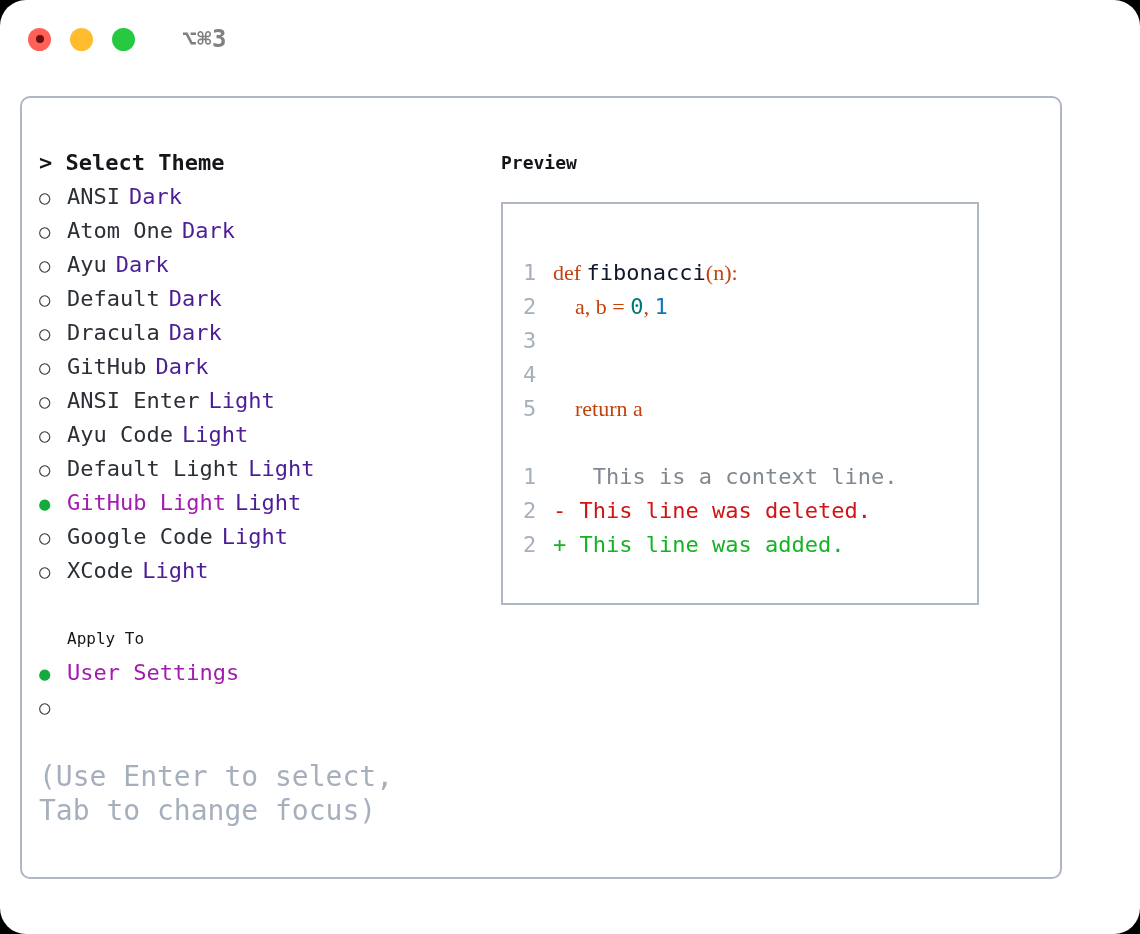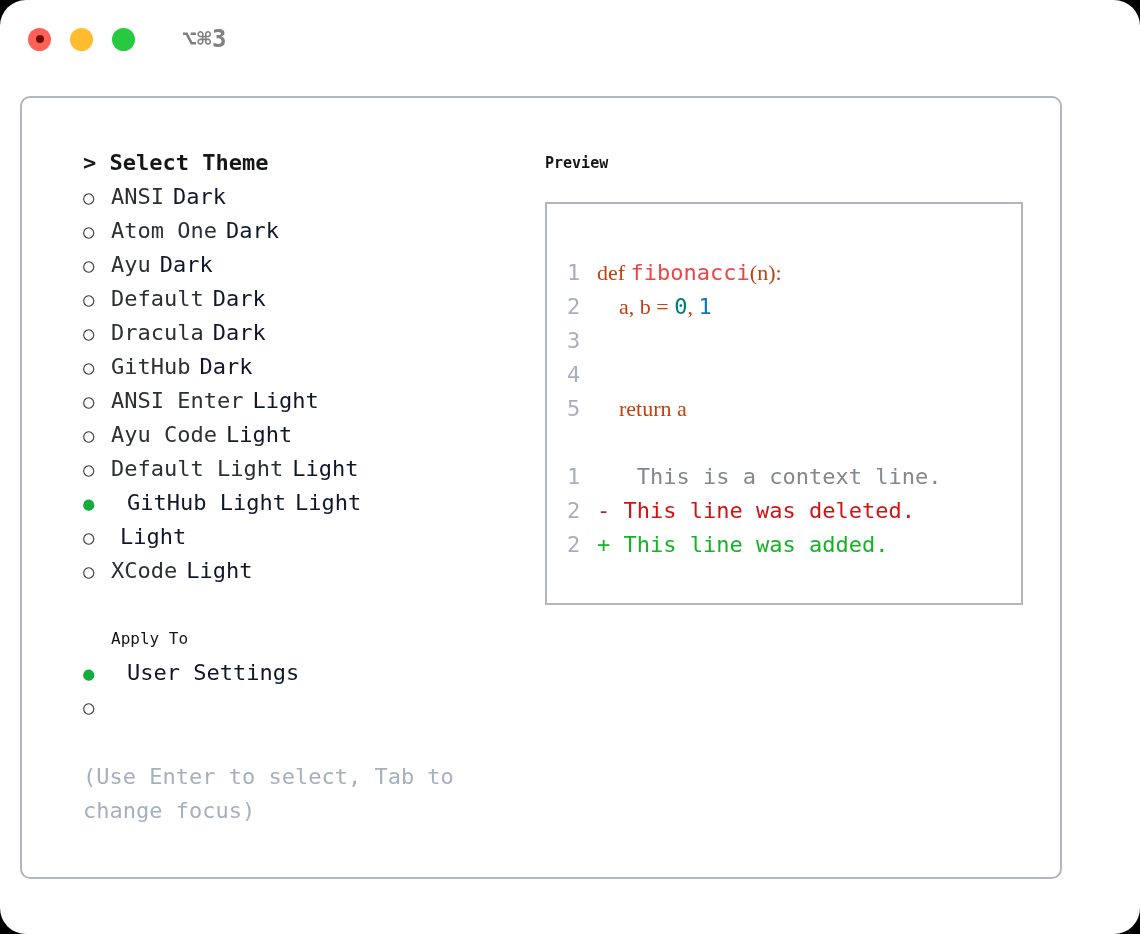--- a/index.html
+++ b/index.html
@@ -62,21 +62,20 @@
   }
 
   
   .panel {
     position: absolute;
     left: 20px; top: 96px;
     width: 1042px; height: 783px;
     border: 2px solid #aeb7c2;
     border-radius: 10px;
     background: #ffffff;
-    padding-left: 44px;
   }
 
   .columns {
     display: flex;
     padding: 48px 0 0 0;
   }
 
   .col-left  { width: 462px; padding-left: 17px; }
   .col-right { flex: 1; padding-left: 17px; }
 
@@ -105,39 +104,39 @@
     white-space: pre;
   }
   .bullet {
     width: 28px;
     flex: 0 0 28px;
     font-size: 19px;
     color: #3d4148;
   }
   .bullet.on { color: #14ab3d; }
   .opt-label { color: #2b2f36; }
-  .opt-label.on { color: #0f172a; margin-left: 16px; }
+  .opt-label.on { color: #a21caf; }
   .opt-tag {
-    color: #0f172a;
+    color: #4c1d95;
     margin-left: 9px;
   }
 
   .spacer-sm { height: 34px; }
   .spacer-md { height: 36px; }
 
   .hint {
-    font-size: 22px;
+    font-size: 28px;
     line-height: 34px;
     color: #a6b0bd;
     width: 420px;
   }
 
   
   .preview-head {
-    font-size: 15px;
+    font-size: 18px;
     font-weight: 700;
     color: #14161a;
     line-height: 34px;
   }
 
   .preview-box {
     margin-top: 22px;
     width: 478px;
     height: 403px;
     border: 2px solid #aeb7c2;
@@ -152,21 +151,21 @@
     white-space: pre;
   }
   .ln {
     width: 30px;
     flex: 0 0 30px;
     color: #a6b0bd;
     text-align: left;
   }
   .code-txt { color: #c2410c; font-family: Liberation Serif, serif; }
 
-  .tok-fn    { color: #ef4444; }
+  .tok-fn    { color: #0f172a; }
   .tok-num0  { color: #00797b; }
   .tok-num1  { color: #1177bb; }
   .tok-call  { color: #1177bb; }
 
   .diff-gap { height: 34px; }
   .diff-ctx { color: #808890; }
   .diff-del { color: #d01313; }
   .diff-add { color: #15b225; }
 </style>
 </head>
@@ -196,21 +195,21 @@
             <div class="opt-row"><span class="bullet">○</span><span class="opt-label">ANSI</span><span class="opt-tag">Dark</span></div>
             <div class="opt-row"><span class="bullet">○</span><span class="opt-label">Atom One</span><span class="opt-tag">Dark</span></div>
             <div class="opt-row"><span class="bullet">○</span><span class="opt-label">Ayu</span><span class="opt-tag">Dark</span></div>
             <div class="opt-row"><span class="bullet">○</span><span class="opt-label">Default</span><span class="opt-tag">Dark</span></div>
             <div class="opt-row"><span class="bullet">○</span><span class="opt-label">Dracula</span><span class="opt-tag">Dark</span></div>
             <div class="opt-row"><span class="bullet">○</span><span class="opt-label">GitHub</span><span class="opt-tag">Dark</span></div>
             <div class="opt-row"><span class="bullet">○</span><span class="opt-label">ANSI Enter</span><span class="opt-tag">Light</span></div>
             <div class="opt-row"><span class="bullet">○</span><span class="opt-label">Ayu Code</span><span class="opt-tag">Light</span></div>
             <div class="opt-row"><span class="bullet">○</span><span class="opt-label">Default Light</span><span class="opt-tag">Light</span></div>
             <div class="opt-row"><span class="bullet on">●</span><span class="opt-label on">GitHub Light</span><span class="opt-tag">Light</span></div>
-            <div class="opt-row"><span class="bullet">○</span><span class="opt-tag">Light</span></div>
+            <div class="opt-row"><span class="bullet">○</span><span class="opt-label">Google Code</span><span class="opt-tag">Light</span></div>
             <div class="opt-row"><span class="bullet">○</span><span class="opt-label">XCode</span><span class="opt-tag">Light</span></div>
           </div>
 
         <div class="spacer-sm"></div>
 
         <div class="section-head-plain">Apply To</div>
 
         <div id="apply-list">
             <div class="opt-row"><span class="bullet on">●</span><span class="opt-label on">User Settings</span></div>
             <div class="opt-row"><span class="bullet">○</span></div>

